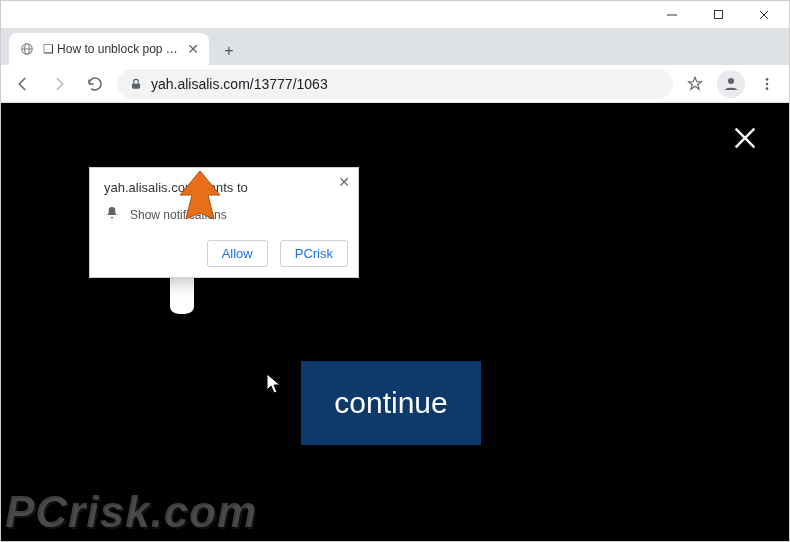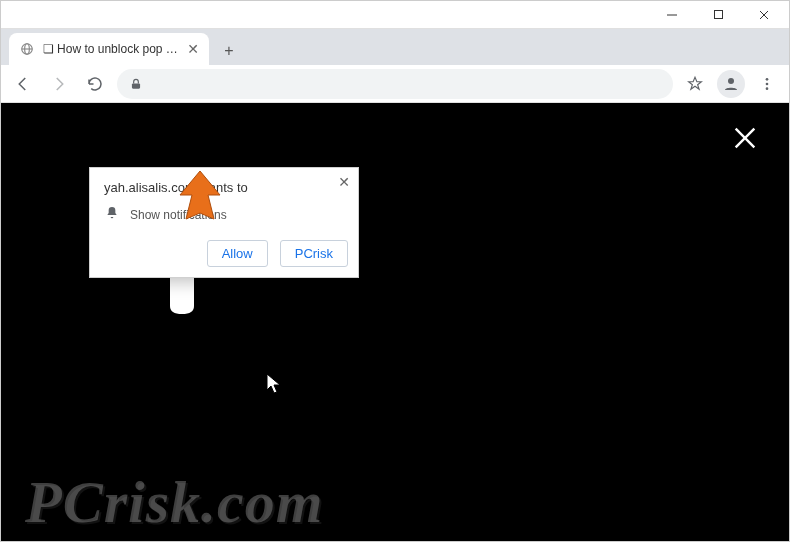--- a/index.html
+++ b/index.html
@@ -26,21 +26,21 @@
   .permission-popup { position: absolute; top: 64px; left: 88px; width: 270px; background: #fff; border: 1px solid #d0d0d0; box-shadow: 0 4px 16px rgba(0,0,0,0.25); font-size: 13px; color: #333; z-index: 10; }
   .permission-popup .pbody { padding: 12px 14px 8px 14px; }
   .permission-popup .origin { font-size: 13px; color: #333; margin-bottom: 10px; }
   .permission-popup .row { display: flex; align-items: center; gap: 10px; color: #555; font-size: 12px; }
   .permission-popup .row .bell { color: #5f6368; }
   .permission-popup .pclose { position: absolute; top: 6px; right: 8px; color: #666; font-size: 14px; cursor:pointer; }
   .permission-popup .ftr { display: flex; justify-content: flex-end; gap: 12px; padding: 8px 10px 10px; }
   .permission-popup .btn { border: 1px solid #c8d1dc; background: #fff; color: #1a73e8; font-size: 13px; padding: 5px 14px; border-radius: 3px; cursor:pointer; }
   .orange-cursor { position: absolute; top: 66px; left: 175px; z-index: 20; }
   .mouse-cursor { position:absolute; top: 270px; left: 265px; z-index: 15; }
-  .watermark { position:absolute; bottom: 6px; left: 24px; font-family: Liberation Serif, serif; font-size: 60px; font-weight: 700; font-style: italic; letter-spacing: 1px;
+  .watermark { position:absolute; bottom: 6px; left: 4px; font-family: Liberation Sans, sans-serif; font-size: 44px; font-weight: 700; font-style: italic; letter-spacing: 1px;
     color: rgba(180,180,180,0.35); text-shadow: 2px 2px 0 rgba(60,60,60,0.3); pointer-events:none; }
 </style>
 </head>
 <body>
 
 <div class="titlebar">
   <div class="winbtn">
     <svg width="12" height="12">
         <line x1="1" y1="6" x2="11" y2="6" stroke="#333" stroke-width="1"></line>
       </svg>
@@ -91,20 +91,21 @@
         <path d="M4 12a8 8 0 1 1 3 6.2M4 12V6m0 6h6" fill="none" stroke="#5f6368" stroke-width="2"></path>
       </svg>
   </div>
   <div class="addressbar">
     <span class="lock">
       <svg width="14" height="14" viewBox="0 0 24 24">
           <rect x="5" y="11" width="14" height="9" rx="2" fill="#5f6368"></rect>
           <path d="M8 11V8a4 4 0 0 1 8 0v3" fill="none" stroke="#5f6368" stroke-width="2"></path>
         </svg>
     </span>
+    <span class="url">yah.alisalis.com/13777/1063</span>
   </div>
   <div class="navbtn">
     <svg width="18" height="18" viewBox="0 0 24 24">
         <path d="M12 3l2.5 6h6l-5 4 2 6-5.5-4-5.5 4 2-6-5-4h6z" fill="none" stroke="#5f6368" stroke-width="1.5"></path>
       </svg>
   </div>
   <div class="profile">
     <svg width="18" height="18" viewBox="0 0 24 24">
         <circle cx="12" cy="8" r="4" fill="#5f6368"></circle>
         <path d="M4 20c0-4 16-4 16 0" fill="#5f6368"></path>
@@ -125,20 +126,23 @@
     <svg width="28" height="28" viewBox="0 0 24 24">
         <line x1="4" y1="4" x2="20" y2="20" stroke="#fff" stroke-width="2"></line>
         <line x1="20" y1="4" x2="4" y2="20" stroke="#fff" stroke-width="2"></line>
       </svg>
   </div>
 
   <svg class="arrow-up" viewBox="0 0 72 130">
     <path d="M36 6 L66 46 L48 46 L48 118 Q48 126 36 126 Q24 126 24 118 L24 46 L6 46 Z" fill="#fff"></path>
   </svg>
 
+  <div class="continue-btn">
+    <span>continue</span>
+  </div>
 
   <div class="permission-popup">
     <span class="pclose">✕</span>
     <div class="pbody">
       <div class="origin">yah.alisalis.com wants to</div>
       <div class="row">
         <span class="bell">
           <svg width="16" height="16" viewBox="0 0 24 24">
               <path d="M12 3a5 5 0 0 0-5 5v4l-2 3h14l-2-3V8a5 5 0 0 0-5-5z M10 18a2 2 0 0 0 4 0" fill="#5f6368"></path>
             </svg>

